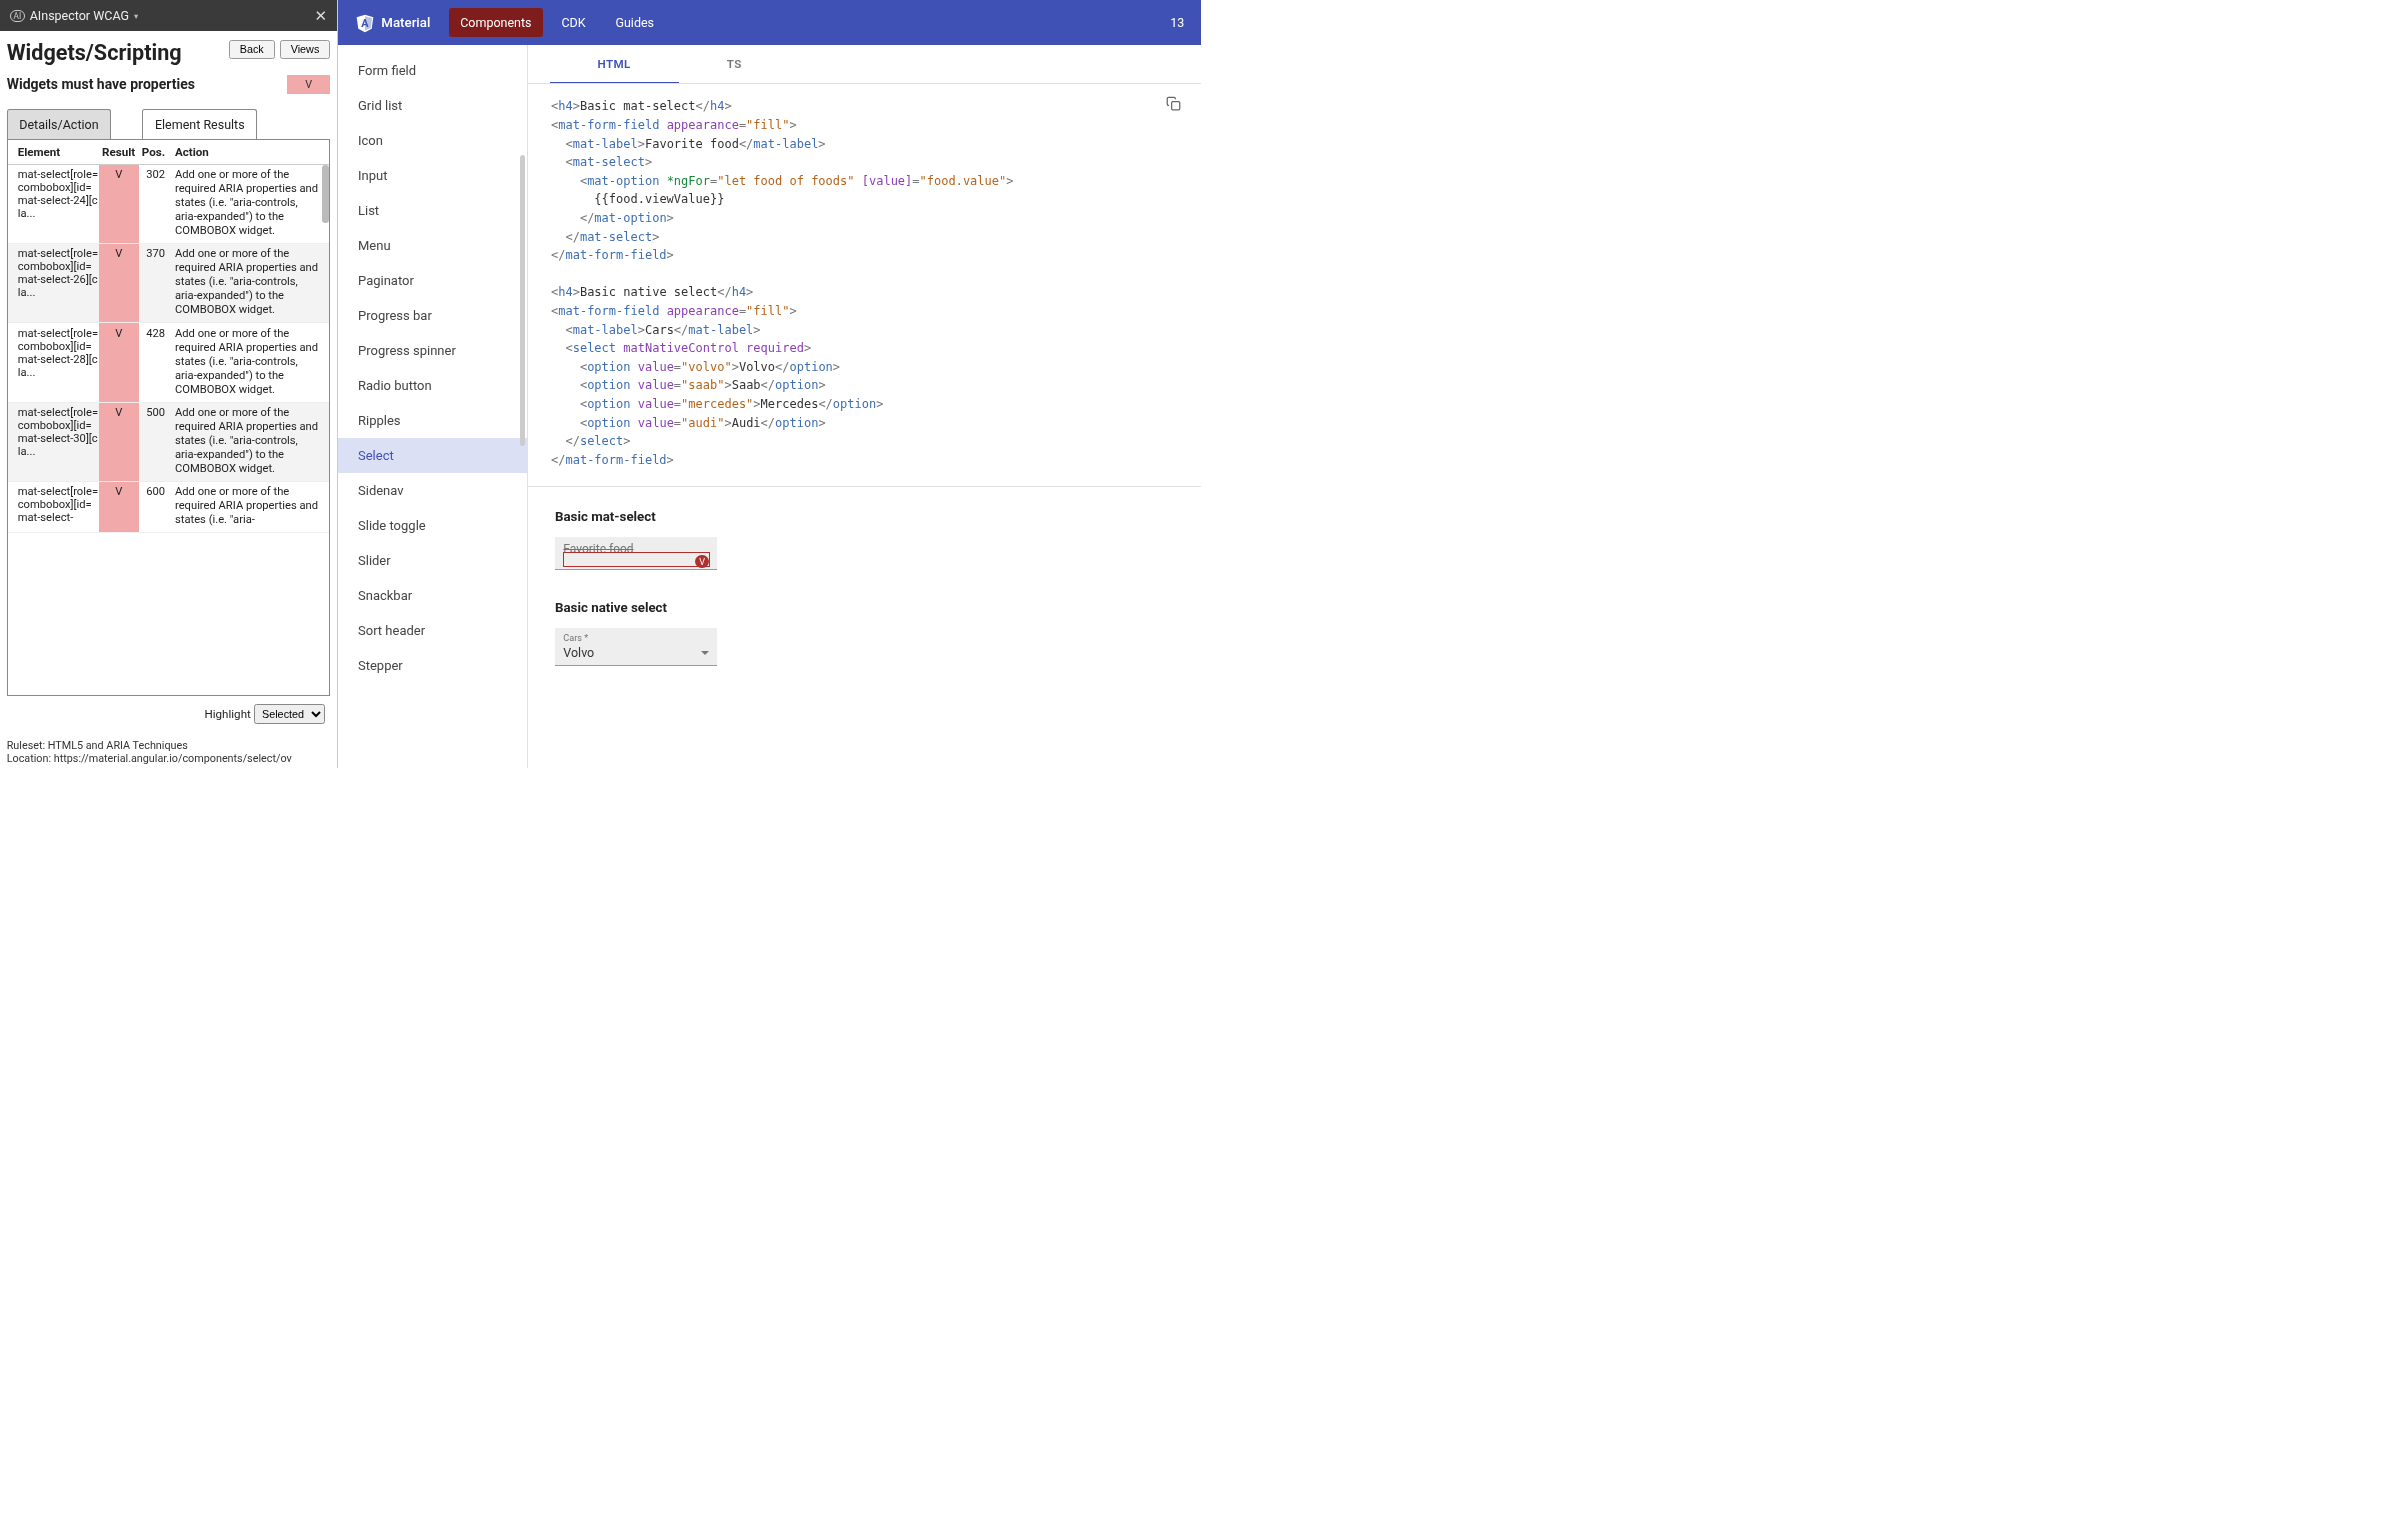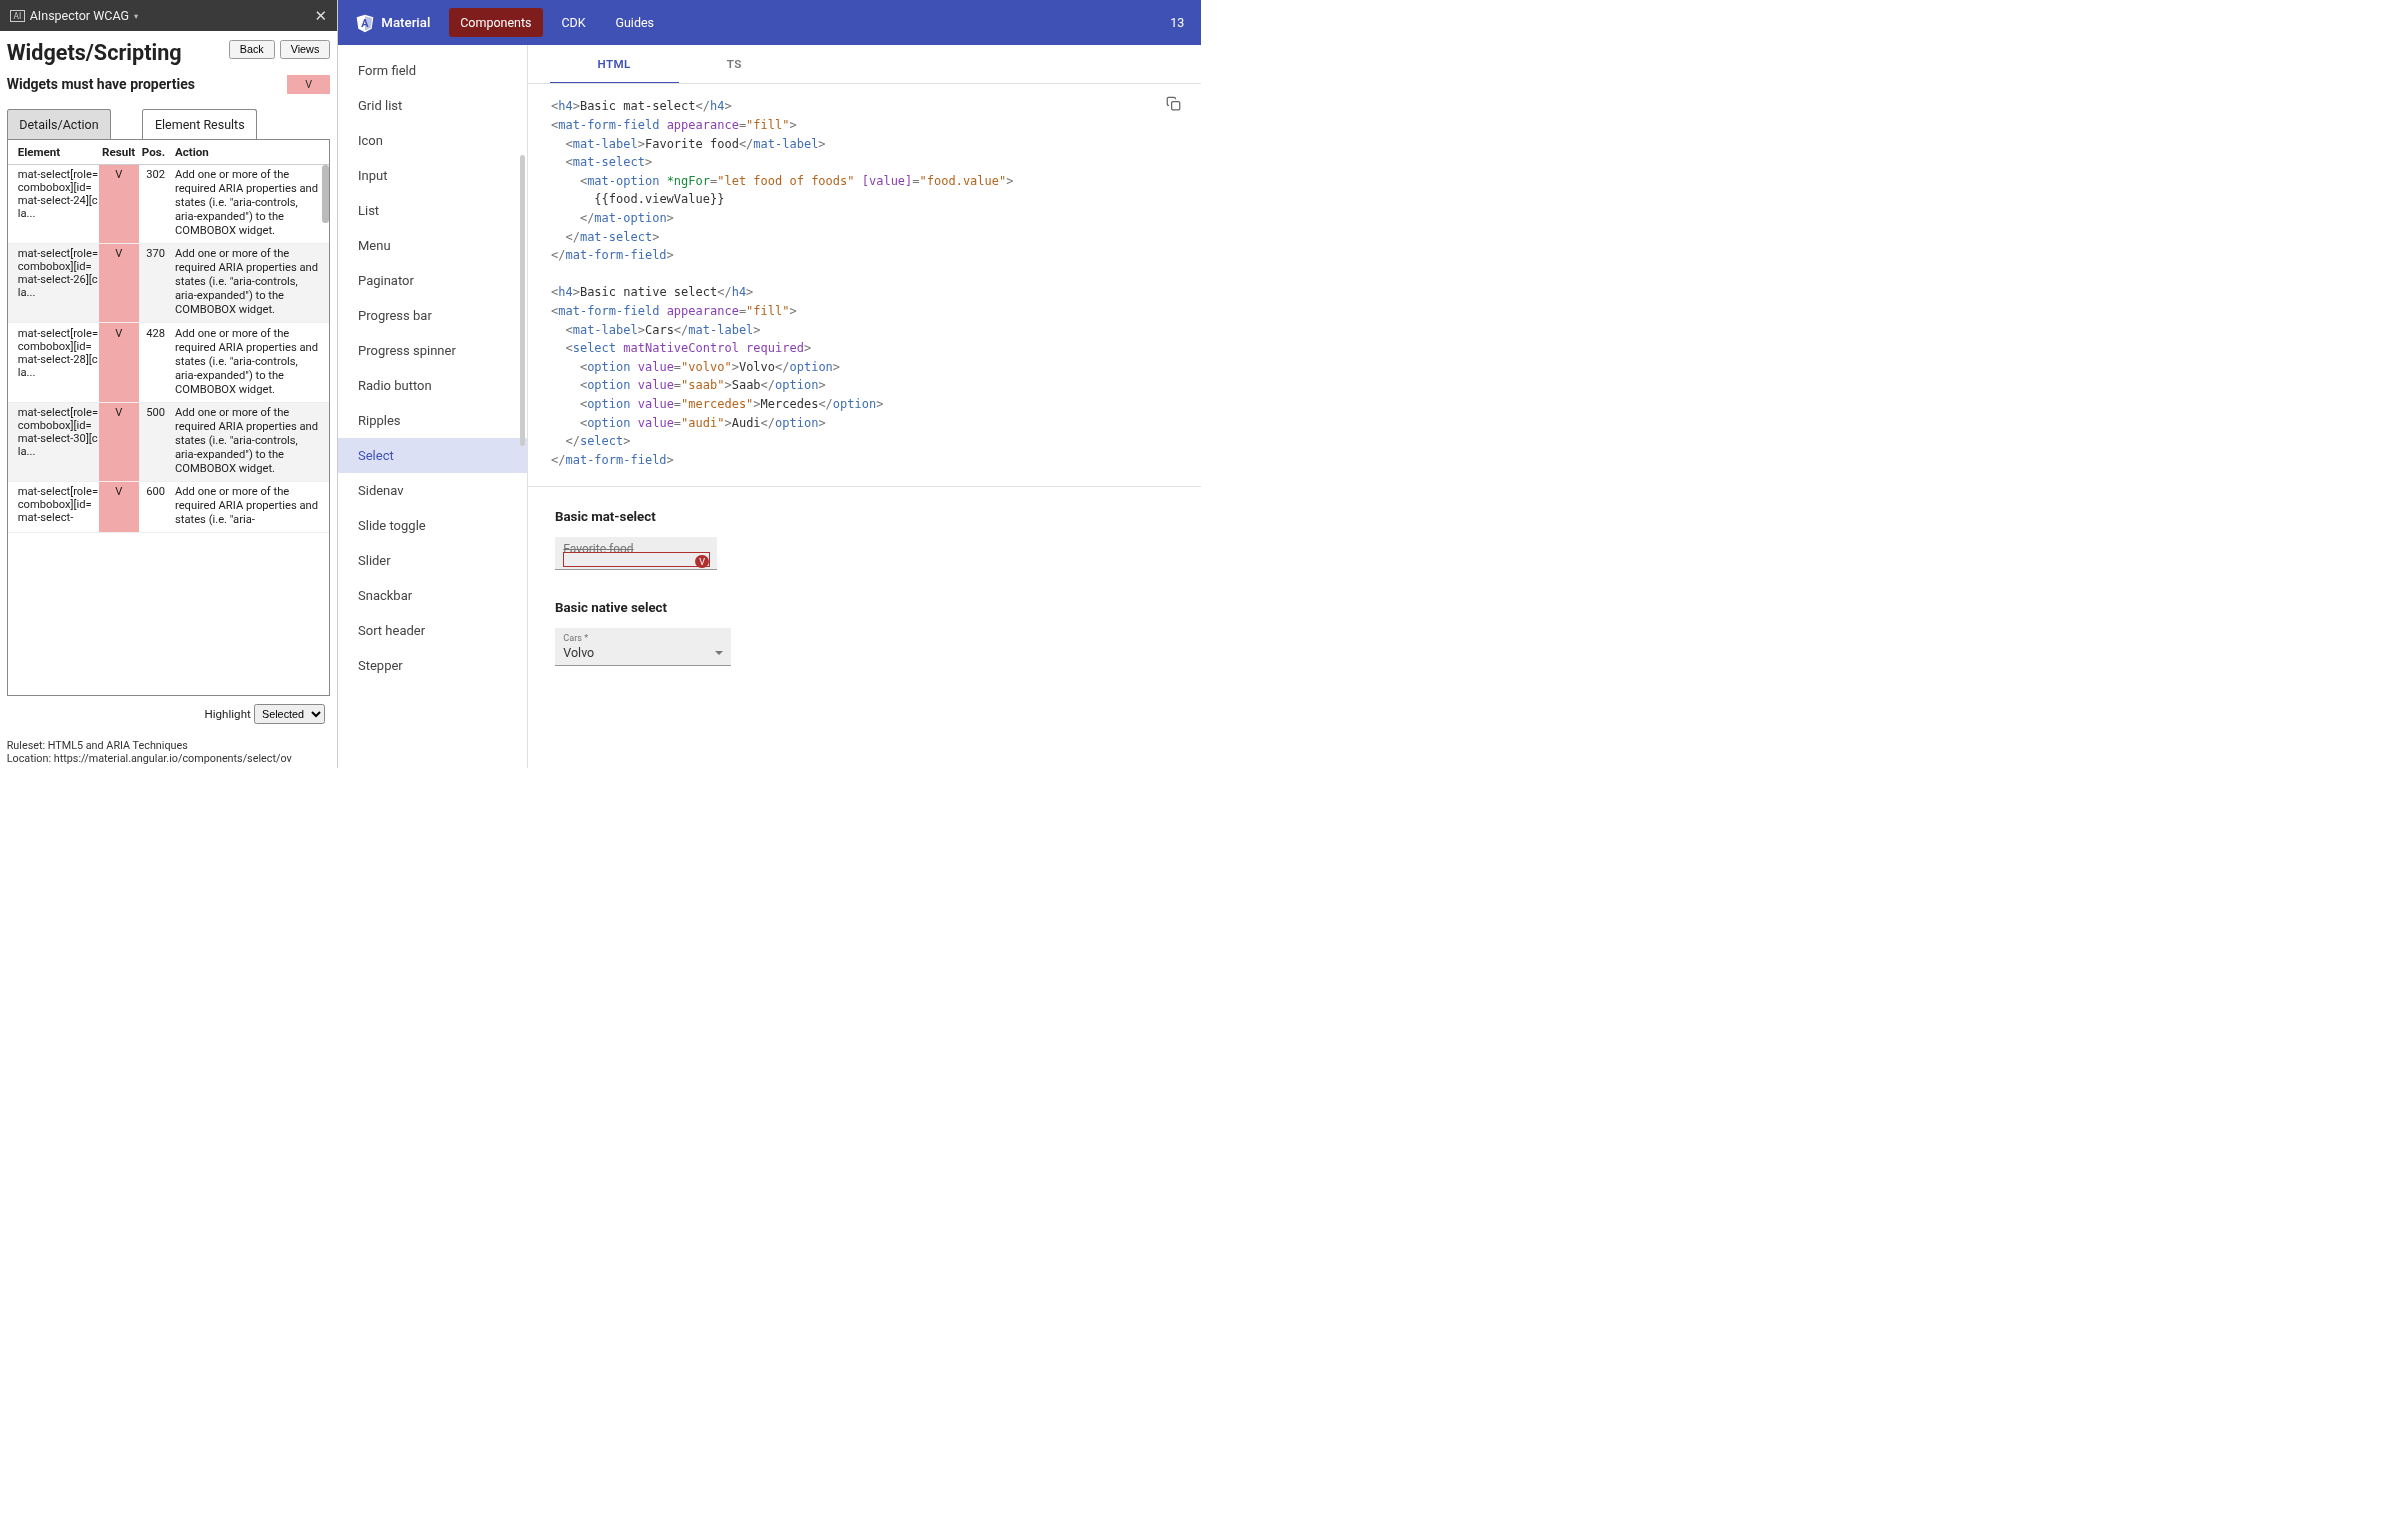--- a/index.html
+++ b/index.html
@@ -3,21 +3,21 @@
 <meta charset="utf-8">
 <style>
 * { box-sizing: border-box; margin: 0; padding: 0; }
 body { font-family: -apple-system, BlinkMacSystemFont, "Segoe UI", Roboto, Arial, sans-serif; font-size: 11.6px; color: #222; overflow: hidden; }
 .app { display: flex; width: 1201px; height: 768px; }
 
 
 .inspector { width: 338px; display: flex; flex-direction: column; border-right: 0.8px solid #ccc; }
 .insp-header { background: #3a3a3a; color: #eee; display: flex; align-items: center; padding: 6.7px 10px; justify-content: space-between; }
 .insp-title-group { display: flex; align-items: center; gap: 5px; }
-.insp-logo { border: 0.8px solid #ccc; font-size: 8.3px; padding: 0 2.5px; border-radius: 0; color: #ccc; }
+.insp-logo { border: 0.8px solid #ccc; font-size: 8.3px; padding: 0 2.5px; border-radius: 6px; color: #ccc; }
 .insp-title { font-size: 12.5px; }
 .insp-chev { font-size: 8.3px; color: #bbb; }
 .insp-close { font-size: 15px; cursor: pointer; color: #ddd; }
 
 .insp-body { padding: 8.3px 6.7px; flex: 1; display: flex; flex-direction: column; overflow: hidden; }
 .insp-row1 { display: flex; justify-content: space-between; align-items: flex-start; margin-bottom: 10px; }
 .page-title { font-size: 21.6px; font-weight: 700; }
 .btn-group { display: flex; gap: 5px; }
 .btn-small { border: 0.8px solid #999; background: #f4f4f4; border-radius: 2.5px; padding: 2.5px 10px; font-size: 10.8px; cursor: pointer; }
 
@@ -87,21 +87,21 @@
 .t-text { color: #333; }
 
 .demo-area { padding: 21.6px 27px; }
 .demo-h { font-size: 13.3px; font-weight: 700; margin-bottom: 13.3px; }
 .mat-ff { background: #eeeeee; width: 162px; padding: 5px 8.3px 1.7px; border-bottom: 0.8px solid #999; position: relative; margin-bottom: 30px; }
 .mat-ff-outline { position: absolute; border: 1.7px solid #b03030; left: 8.3px; right: 6.7px; top: 15px; bottom: 1.7px; }
 .mat-ff-badge { position: absolute; right: 8.3px; top: 18.3px; width: 13.3px; height: 13.3px; background: #b03030; color: #fff; border-radius: 50%; font-size: 9.1px; display: flex; align-items: center; justify-content: center; }
 .mat-label-float { font-size: 12px; color: #757575; text-decoration: line-through; }
 .mat-ff-spacer { height: 11.6px; }
 
-.mat-ff2 { background: #eeeeee; width: 176px; padding: 5px 8.3px 5px; border-bottom: 0.8px solid #999; position: relative; }
+.mat-ff2 { background: #eeeeee; width: 162px; padding: 5px 8.3px 5px; border-bottom: 0.8px solid #999; position: relative; }
 .mat-small-label { font-size: 9.1px; color: #757575; }
 .mat-select-row { display: flex; align-items: center; justify-content: space-between; padding-top: 1.7px; }
 .mat-select-val { font-size: 12.5px; color: #333; }
 .mat-arrow { width: 0; height: 0; border-left: 4.2px solid transparent; border-right: 4.2px solid transparent; border-top: 4.2px solid #777; }
 </style>
 </head>
 <body>
 
 <div class="app">
 

